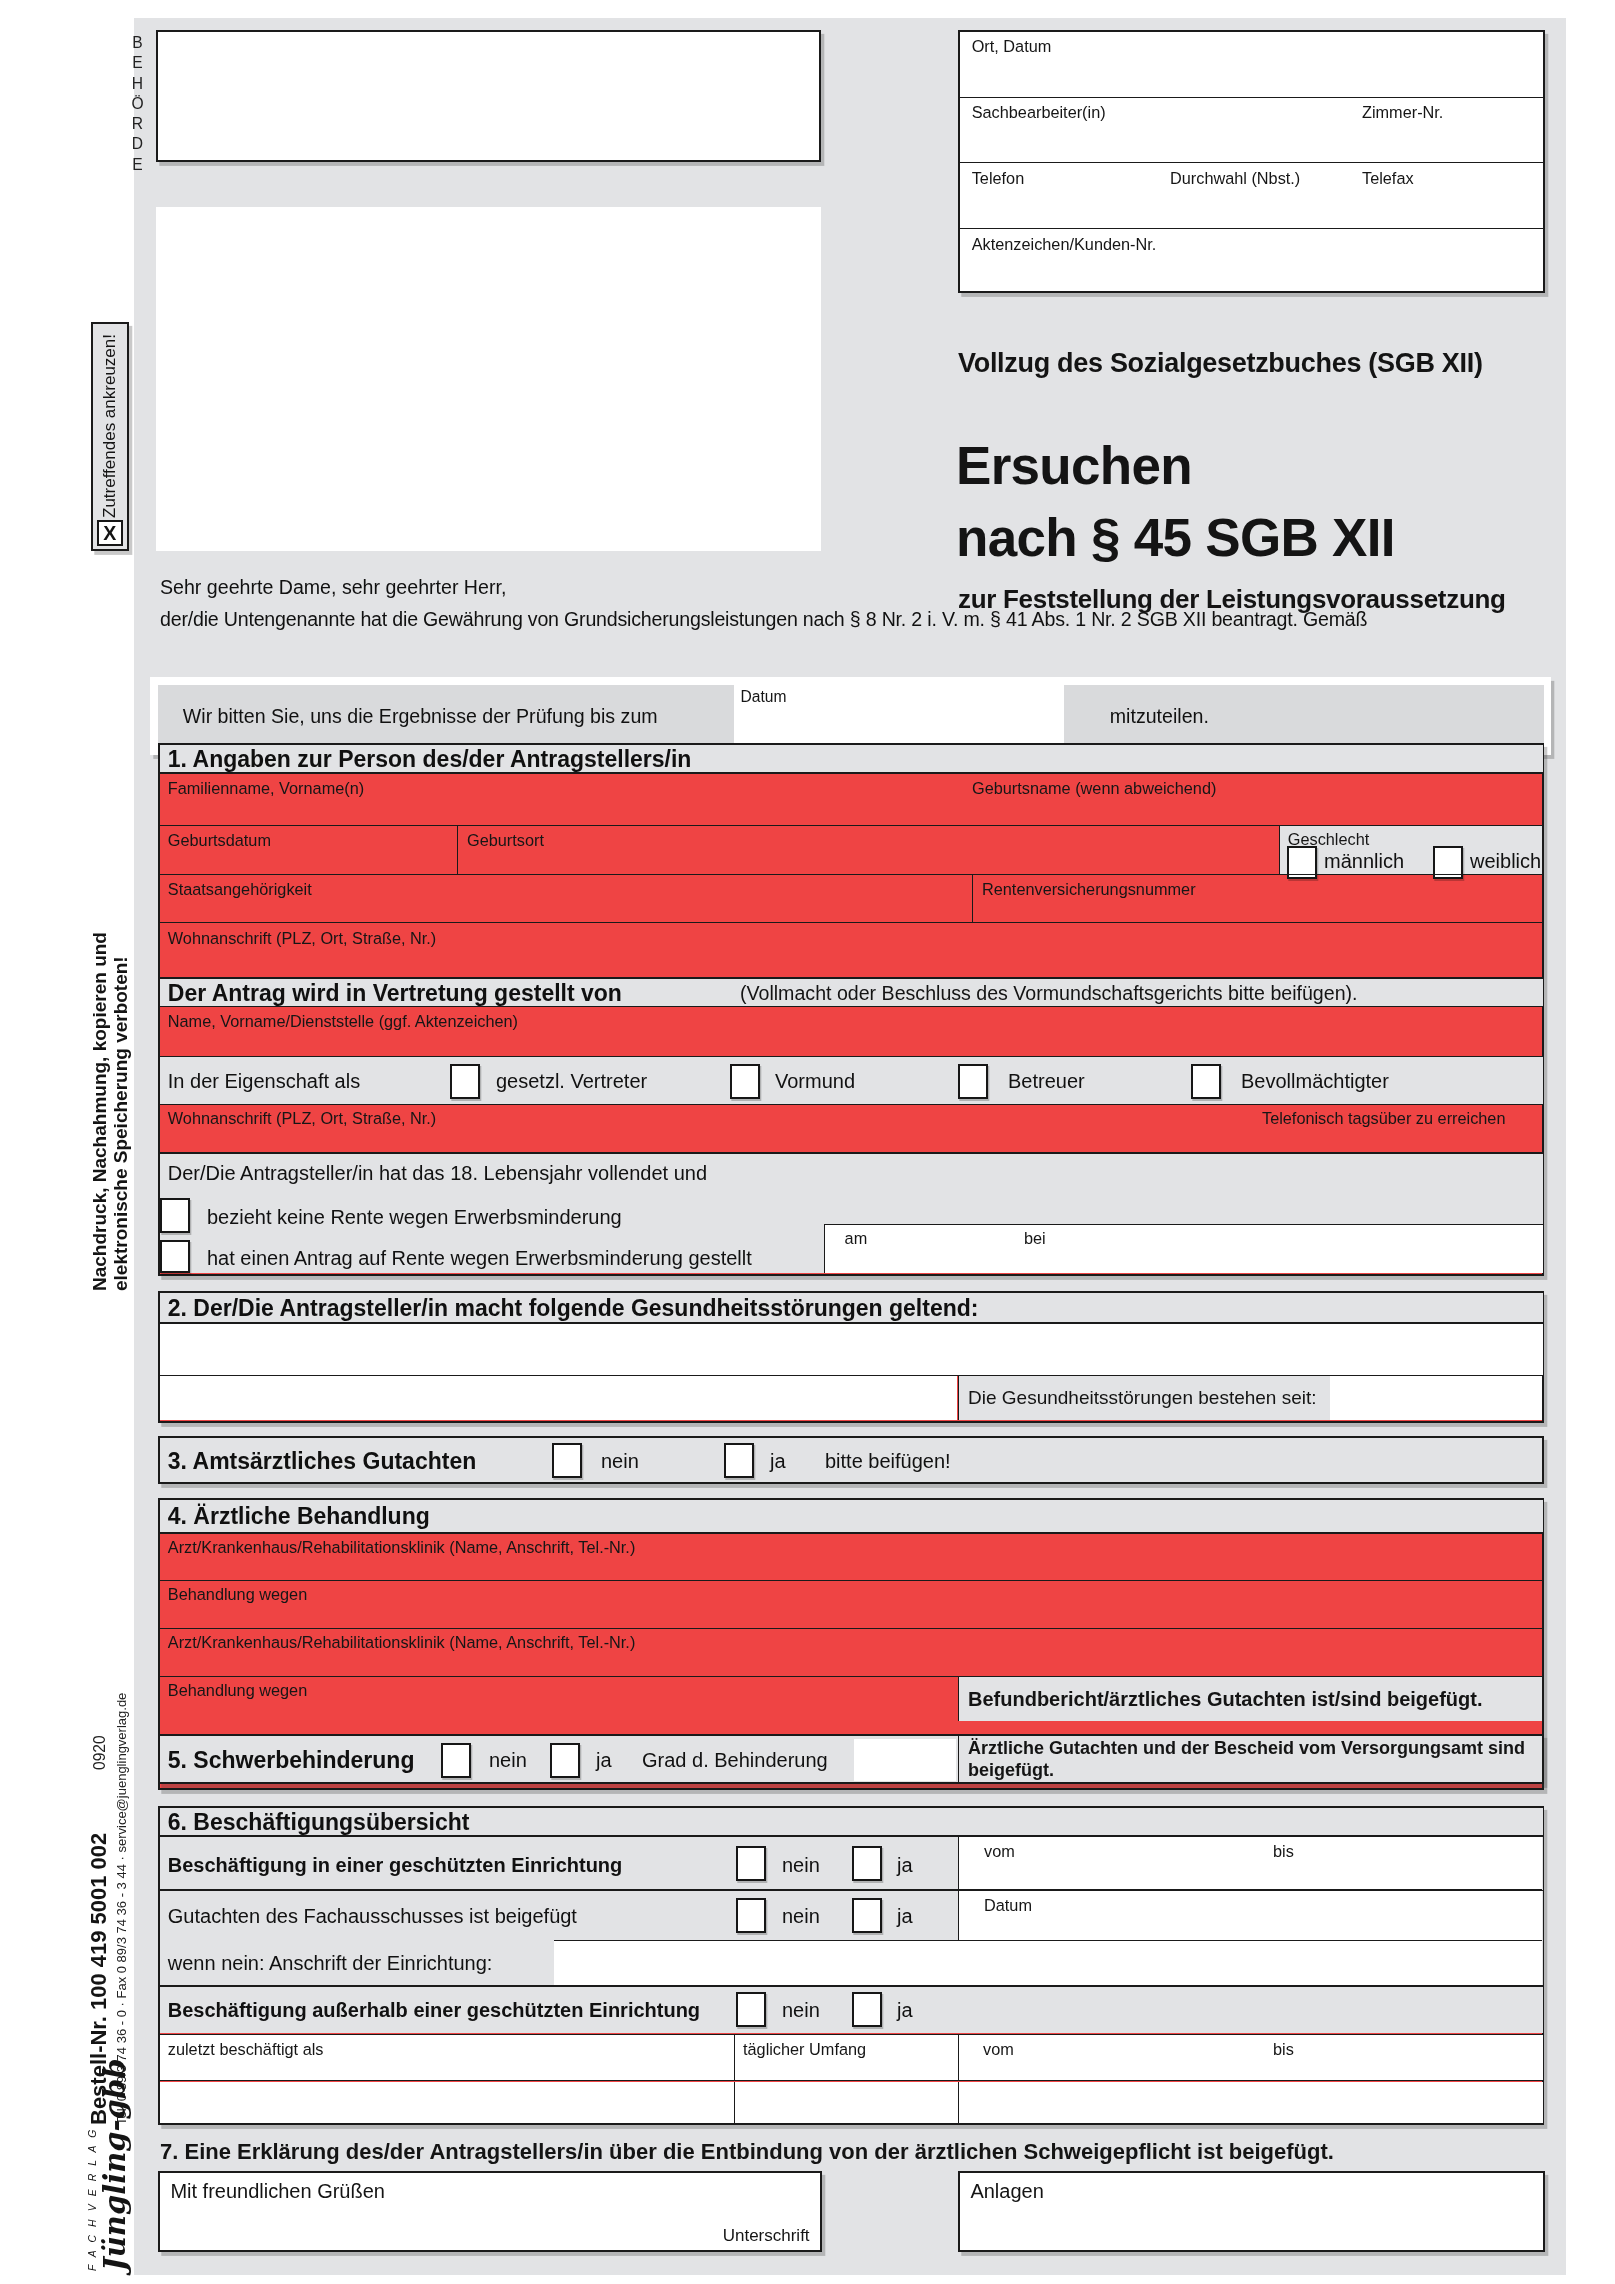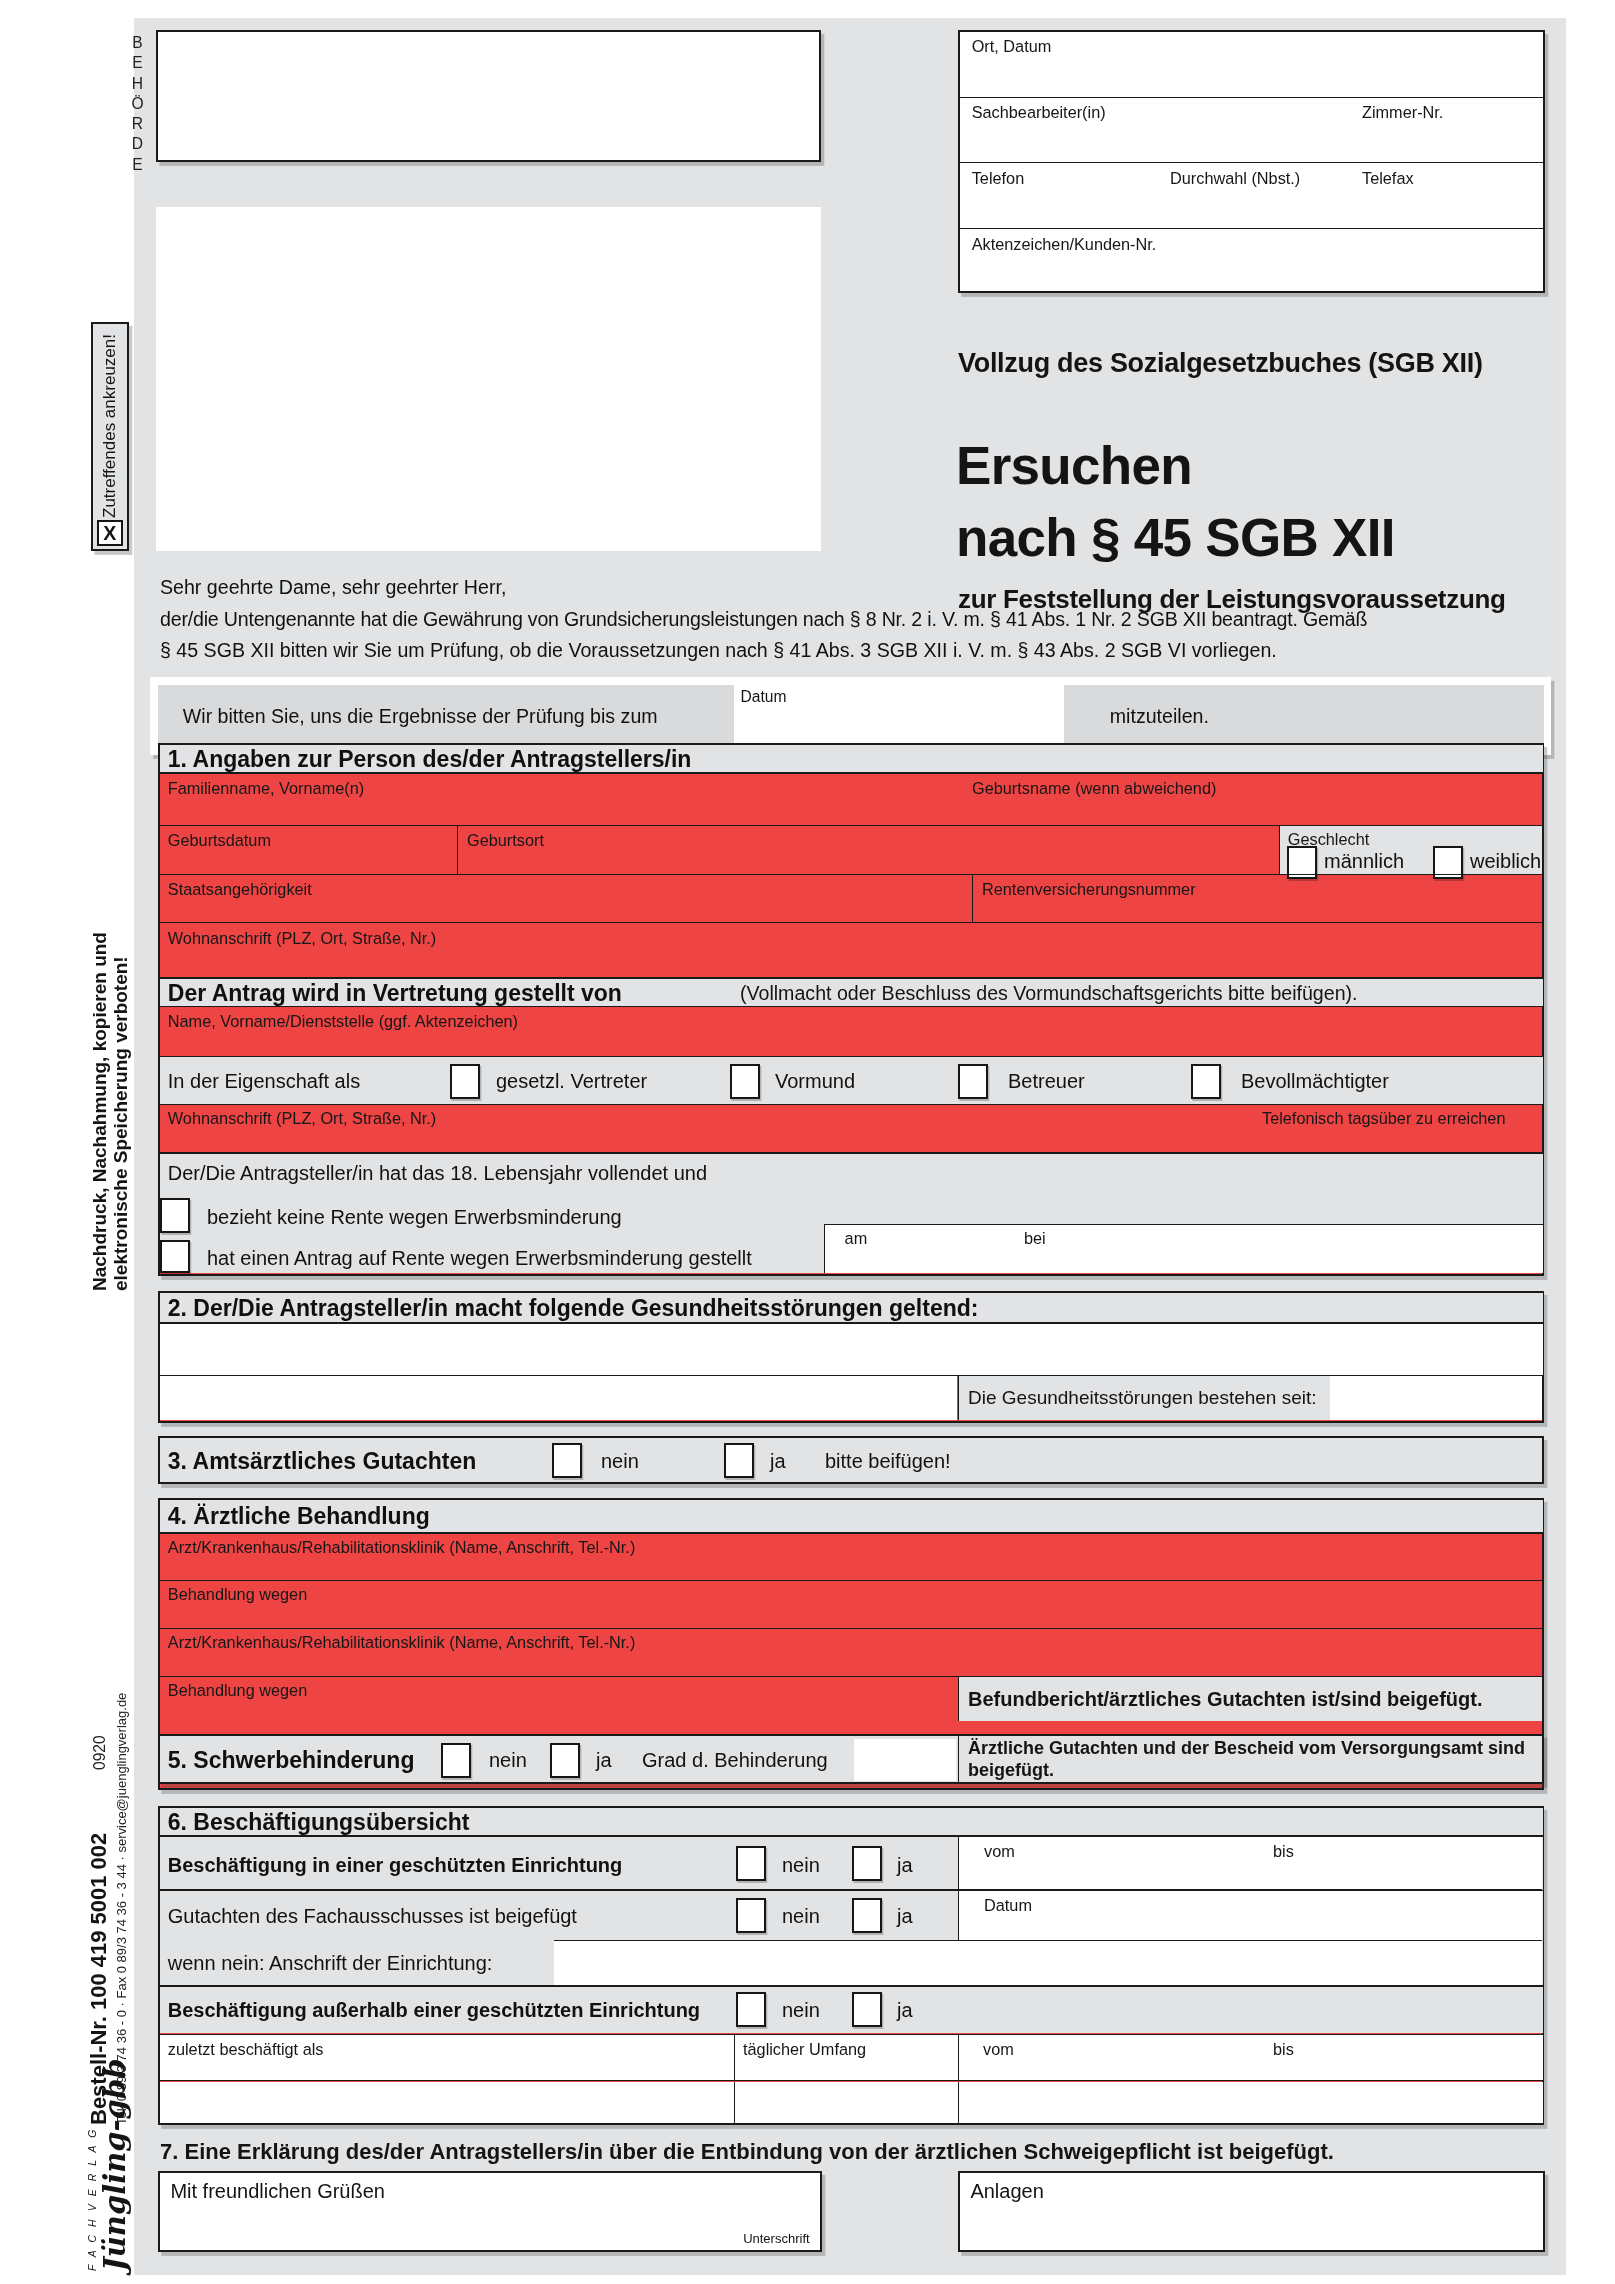--- a/index.html
+++ b/index.html
@@ -78,21 +78,20 @@
     <div class="abs" style="left:0;top:198px;width:583px;height:62px;">
       <span class="cell-lbl" style="left:11.7px;top:5.2px;">Aktenzeichen/Kunden-Nr.</span>
     </div>
   </div>
   <div class="abs b" style="left:956px;top:435px;font-size:53px;letter-spacing:-0.7px;white-space:nowrap;">Ersuchen</div>
   <div class="abs b" style="left:956px;top:507px;font-size:53px;letter-spacing:-0.7px;white-space:nowrap;">nach § 45 SGB XII</div>
   <div class="abs b" style="left:958px;top:584px;font-size:26px;letter-spacing:-0.3px;white-space:nowrap;">zur Feststellung der Leistungsvoraussetzung</div>
 
   <div class="abs body-txt" style="left:160px;top:576px;white-space:nowrap;">Sehr geehrte Dame, sehr geehrter Herr,</div>
   <div class="abs body-txt" style="left:160px;top:608px;white-space:nowrap;letter-spacing:-0.2px;">der/die Untengenannte hat die Gewährung von Grundsicherungsleistungen nach § 8 Nr. 2 i. V. m. § 41 Abs. 1 Nr. 2 SGB XII beantragt. Gemäß</div>
-  <div class="abs body-txt" style="left:160px;top:639px;white-space:nowrap;">§ 45 SGB XII bitten wir Sie um Prüfung, ob die Voraussetzungen nach § 41 Abs. 3 SGB XII i. V. m. § 43 Abs. 2 SGB VI vorliegen.</div>
 
   <div class="abs sh" style="left:150px;top:677px;width:1401px;height:78px;background:#fff;">
     <div class="abs" style="left:7.8px;top:7.8px;width:1386px;height:63px;background:#d9dadc;">
       <span class="body-txt" style="position:absolute;left:25px;top:0;line-height:63px;white-space:nowrap;">Wir bitten Sie, uns die Ergebnisse der Prüfung bis zum</span>
       <span class="body-txt" style="position:absolute;left:952px;top:0;line-height:63px;white-space:nowrap;">mitzuteilen.</span>
     </div>
   </div>
   <div class="abs" style="left:734px;top:684px;width:330px;height:61px;background:#fff;border-bottom:2.6px solid #111;box-sizing:border-box;">
     <span class="sm" style="position:absolute;left:6.5px;top:3.9px;">Datum</span>
   </div>
@@ -291,19 +290,19 @@
     <div class="abs" style="left:0;top:274px;width:1383px;height:41px;background:#fff;">
       <div class="vdiv" style="left:574px;"></div>
       <div class="vdiv" style="left:798px;"></div>
     </div>
   </div>
 
   <div class="abs b" style="left:160px;top:2139px;font-size:22px;white-space:nowrap;">7. Eine Erklärung des/der Antragstellers/in über die Entbindung von der ärztlichen Schweigepflicht ist beigefügt.</div>
 
   <div class="abs box sh" style="left:158px;top:2171px;width:664px;height:81px;">
     <span style="position:absolute;left:10.4px;top:6.5px;font-size:20px;">Mit freundlichen Grüßen</span>
-    <span style="position:absolute;right:10.4px;bottom:3.9px;font-size:13px;">Unterschrift</span>
+    <span style="position:absolute;right:10.4px;bottom:3.9px;font-size:17px;">Unterschrift</span>
   </div>
   <div class="abs box sh" style="left:958px;top:2171px;width:587px;height:81px;">
     <span style="position:absolute;left:10.4px;top:6.5px;font-size:20px;">Anlagen</span>
   </div>
 </div>
 
 
 </body></html>

